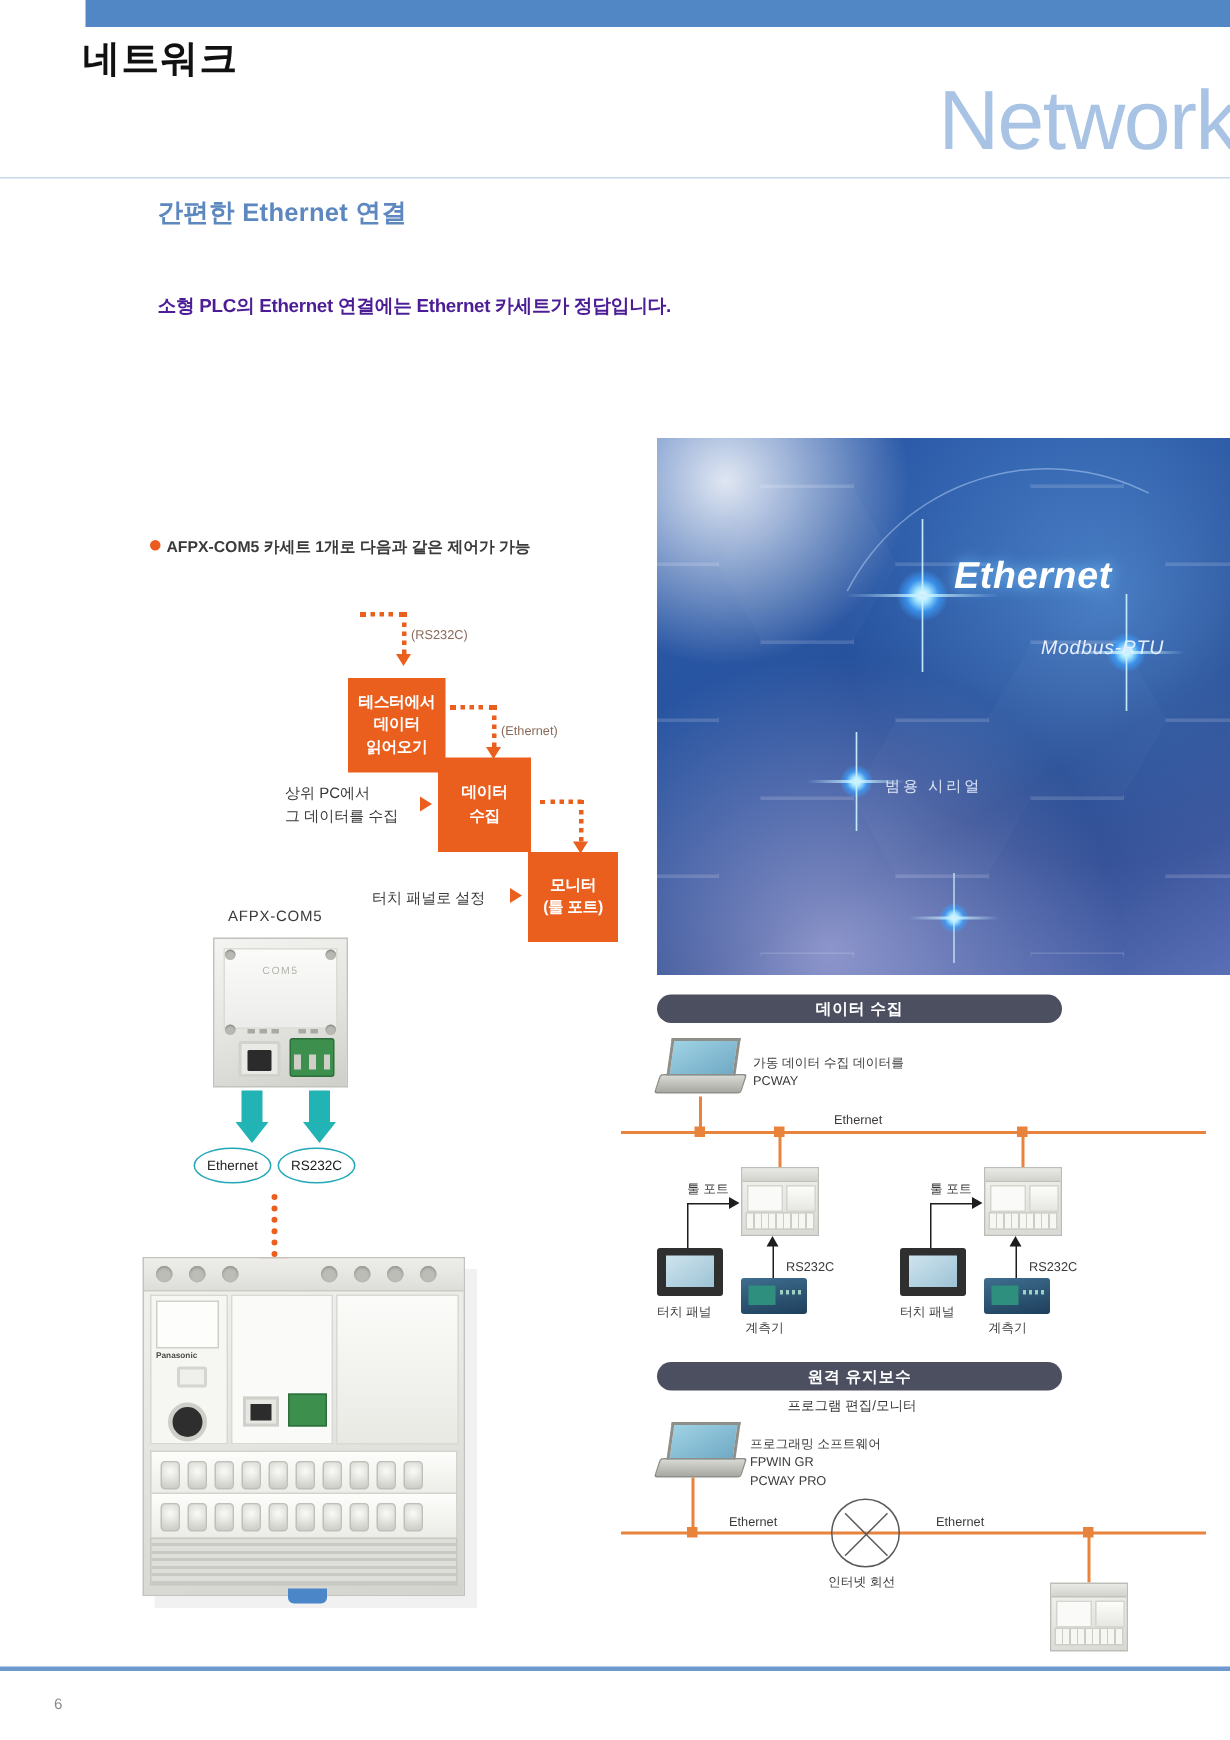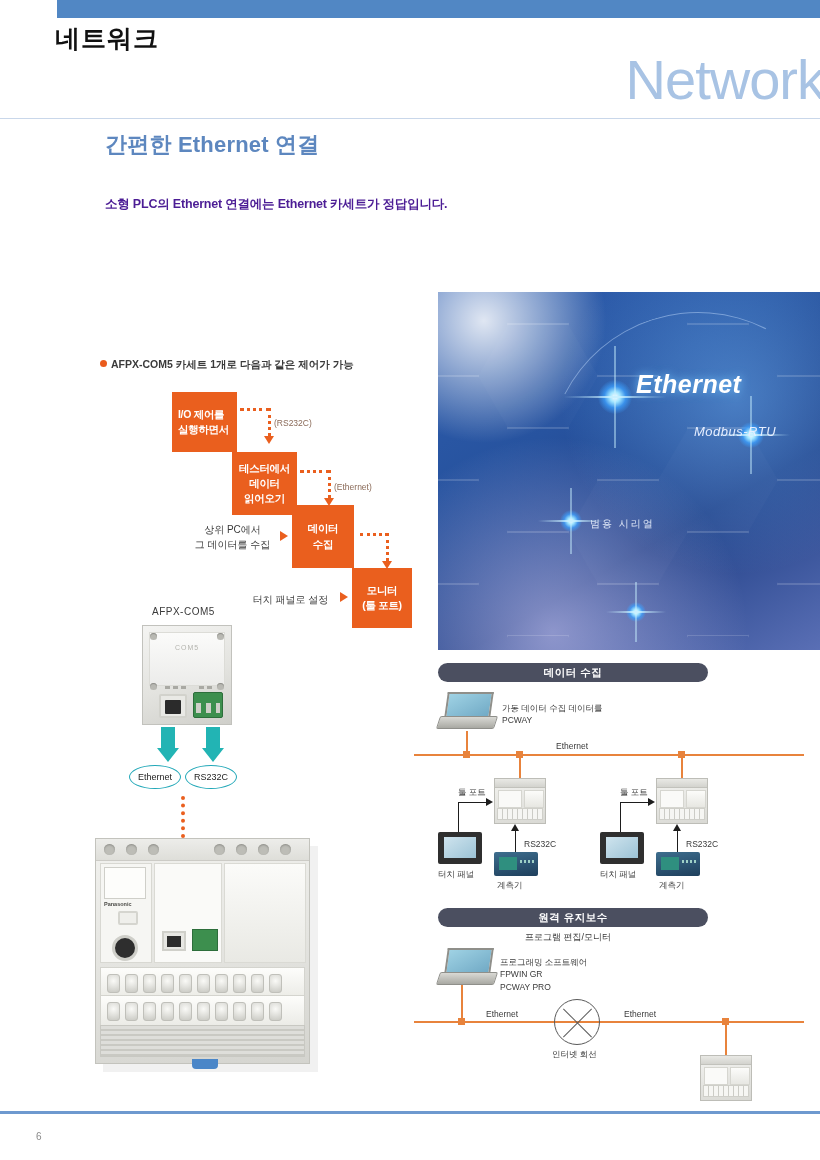--- a/index.html
+++ b/index.html
@@ -45,21 +45,21 @@
     background:#5187c4;
   }
   .fpx-label {
     position:absolute; right:8px; bottom:6px;
     color:#ffffff; font-weight:700; font-size:15px; letter-spacing:.5px;
   }
 
   
   .section-title {
     position:absolute; left:105px; top:130px;
-    font-size:22px; font-weight:700; color:#5d87bf;
+    font-size:17px; font-weight:700; color:#5d87bf;
     letter-spacing:.2px;
   }
 
   
   .lead {
     position:absolute; left:105px; top:196px; width:520px;
     font-size:12.5px; font-weight:700; color:#4c1d95;
     letter-spacing:-.2px;
   }
   .body-copy {
@@ -103,21 +103,21 @@
     position:absolute; width:0; height:0;
     border-left:5px solid transparent; border-right:5px solid transparent;
     border-top:8px solid #ea5f1e;
   }
   .conn-lbl {
     position:absolute; font-size:8.5px; color:#8a6a58; white-space:nowrap;
   }
 
   .side-lbl {
     position:absolute; font-size:10px; color:#3a3a3a;
-    line-height:1.5; text-align:center; white-space:nowrap;
+    line-height:1.5; text-align:left; white-space:nowrap;
   }
   .tri-right {
     position:absolute; width:0; height:0;
     border-top:5px solid transparent; border-bottom:5px solid transparent;
     border-left:8px solid #ea5f1e;
   }
 
   
   .prod-cap {
     position:absolute; left:152px; top:606px;
@@ -378,26 +378,20 @@
 
   <div class="section-title">간편한 Ethernet 연결</div>
   <div class="lead">소형 PLC의 Ethernet 연결에는 Ethernet 카세트가 정답입니다.</div>
 
   <div class="flow-head">
     <span class="dot"></span><span>AFPX-COM5 카세트 1개로 다음과 같은 제어가 가능</span>
   </div>
 
   <div class="flow">
 
-    <div class="fbox b1">
-      <div>
-        <div>I/O 제어를</div>
-        <div>실행하면서</div>
-      </div>
-    </div>
 
     <div class="fbox b2">
       <div>
         <div>테스터에서</div>
         <div>데이터</div>
         <div>읽어오기</div>
       </div>
     </div>
 
     <div class="fbox b3">

